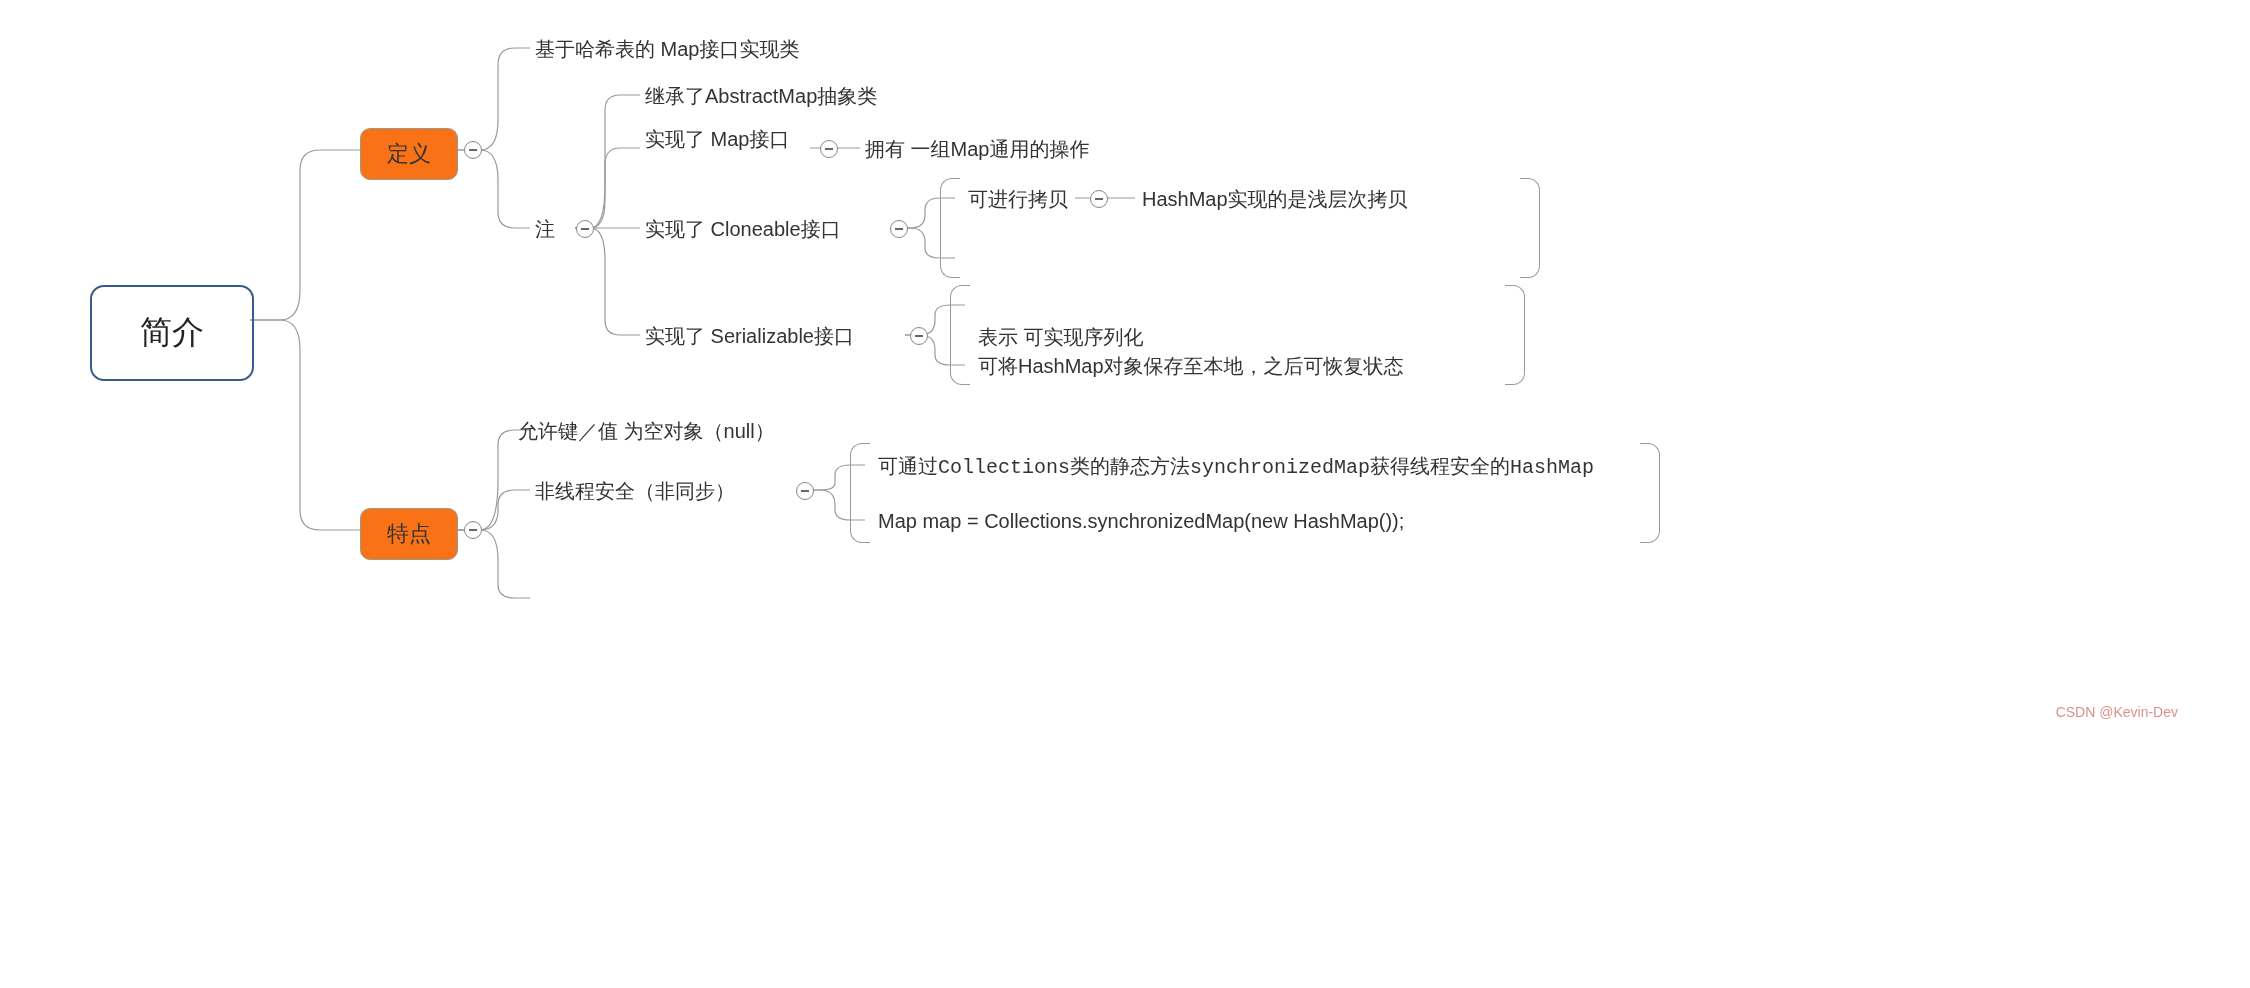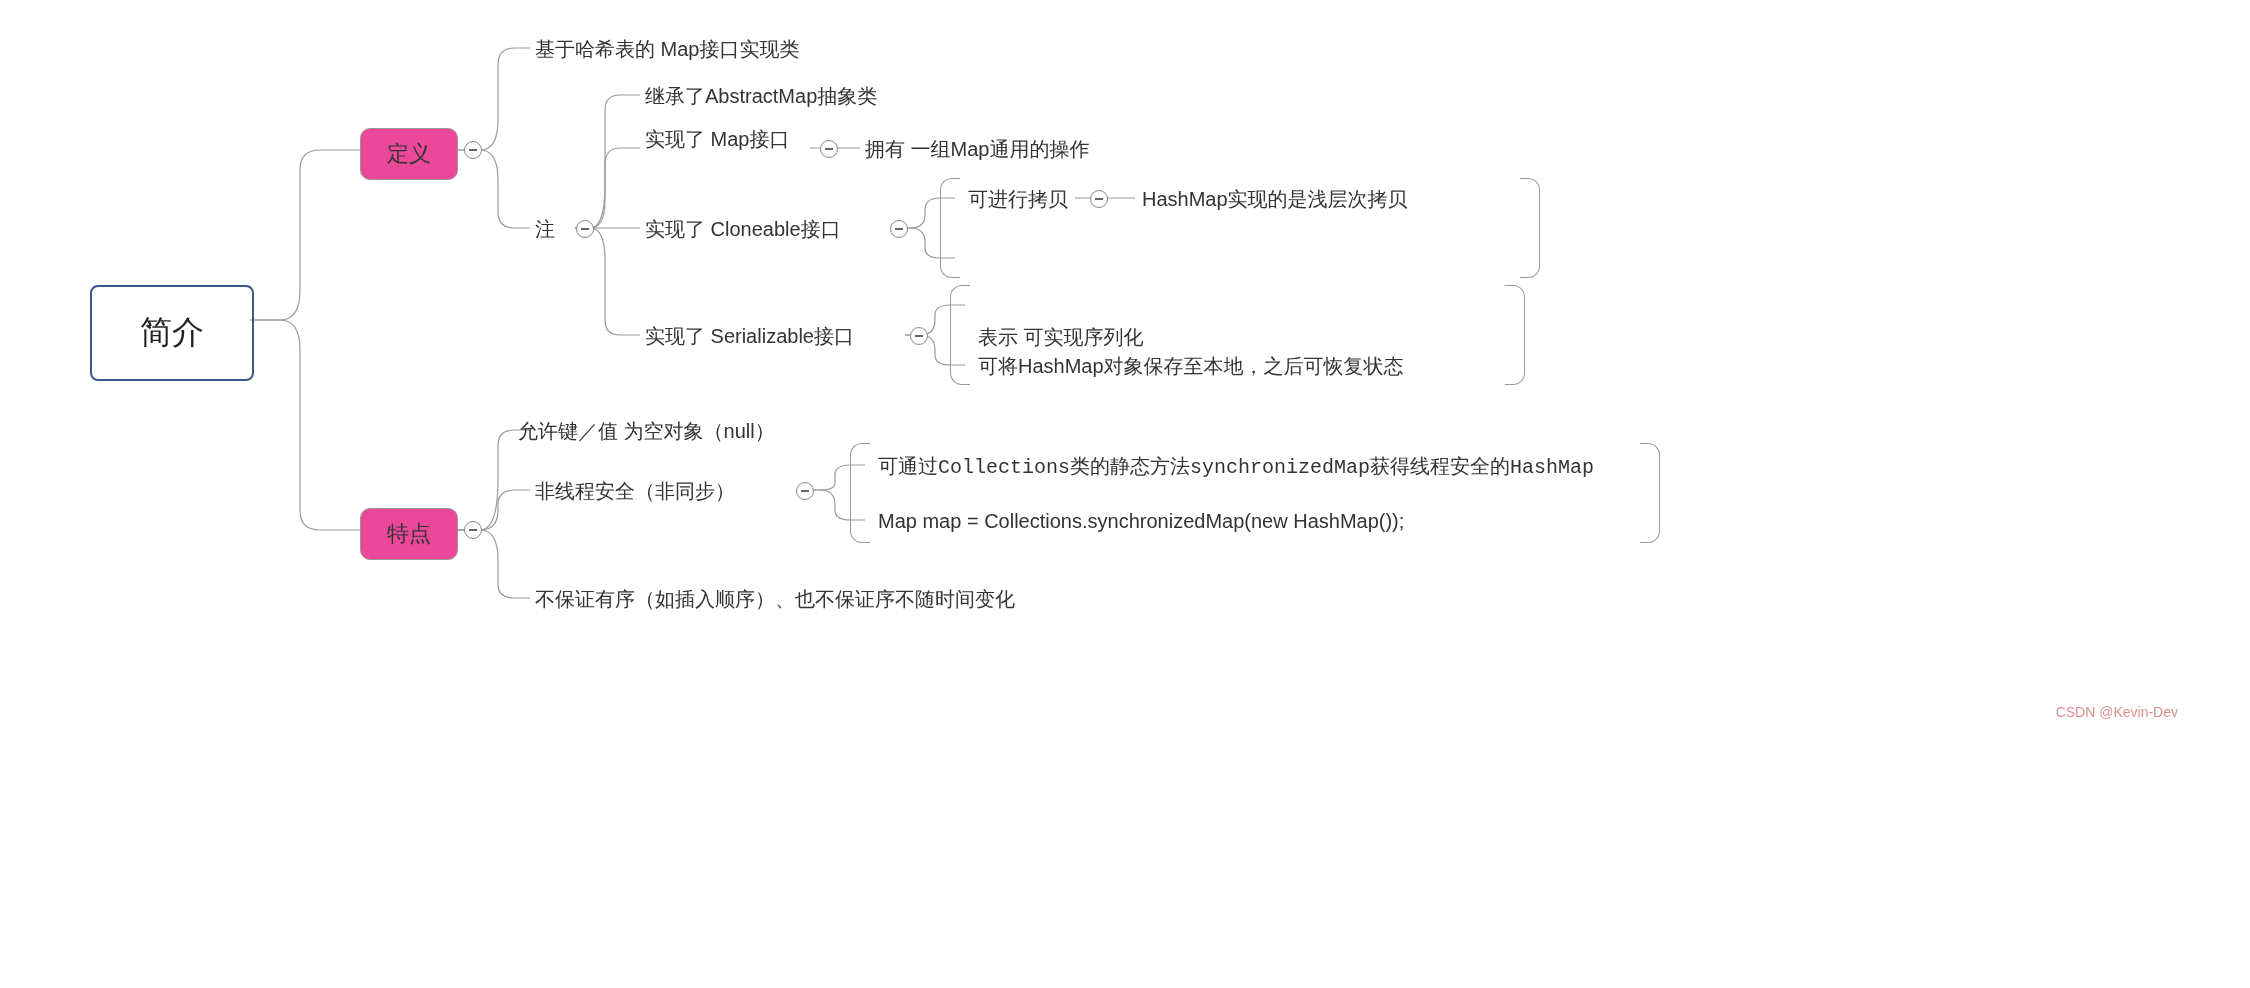--- a/index.html
+++ b/index.html
@@ -16,33 +16,33 @@
     }
     .node {
       position: absolute;
       display: flex;
       align-items: center;
       font-size: 20px;
       white-space: nowrap;
     }
     .root {
       border: 2px solid #3a5a8c;
-      border-radius: 8px;
+      border-radius: 14px;
       padding: 24px 48px;
       font-size: 32px;
       font-weight: 400;
       color: #222;
     }
     .box {
       border: 1px solid #999;
       border-radius: 10px;
       padding: 10px 26px;
       font-size: 22px;
       color: #333;
-      background: #ec4899;
+      background: #f97316;
     }
     .plain {
       font-size: 20px;
       color: #333;
     }
     .collapse {
       width: 18px;
       height: 18px;
       border: 1px solid #888;
       border-radius: 50%;
@@ -169,16 +169,15 @@
   <div class="node plain" style="left:458px; top:388px;">允许键／值 为空对象（null）</div>
 
   <div class="node plain" style="left:475px; top:448px;">非线程安全（非同步）</div>
   <span class="collapse" style="left:728px; top:452px;"></span>
 
   <div class="bracket" style="left:790px; top:413px; width:20px; height:100px;"></div>
   <div class="bracket-r" style="left:1580px; top:413px; width:20px; height:100px;"></div>
   <div class="node plain" style="left:818px; top:423px;font-family:Liberation Mono, monospace;">可通过Collections类的静态方法synchronizedMap获得线程安全的HashMap</div>
   <div class="node plain" style="left:818px; top:480px;">Map map = Collections.synchronizedMap(new HashMap());</div>
 
-  <div class="node plain" style="left:475px; top:556px;">不保证有序（如插入顺序）、也不保证序不随时间变化</div>
 
   <div class="watermark">CSDN @Kevin-Dev</div>
 </div>
 
 </body></html>

